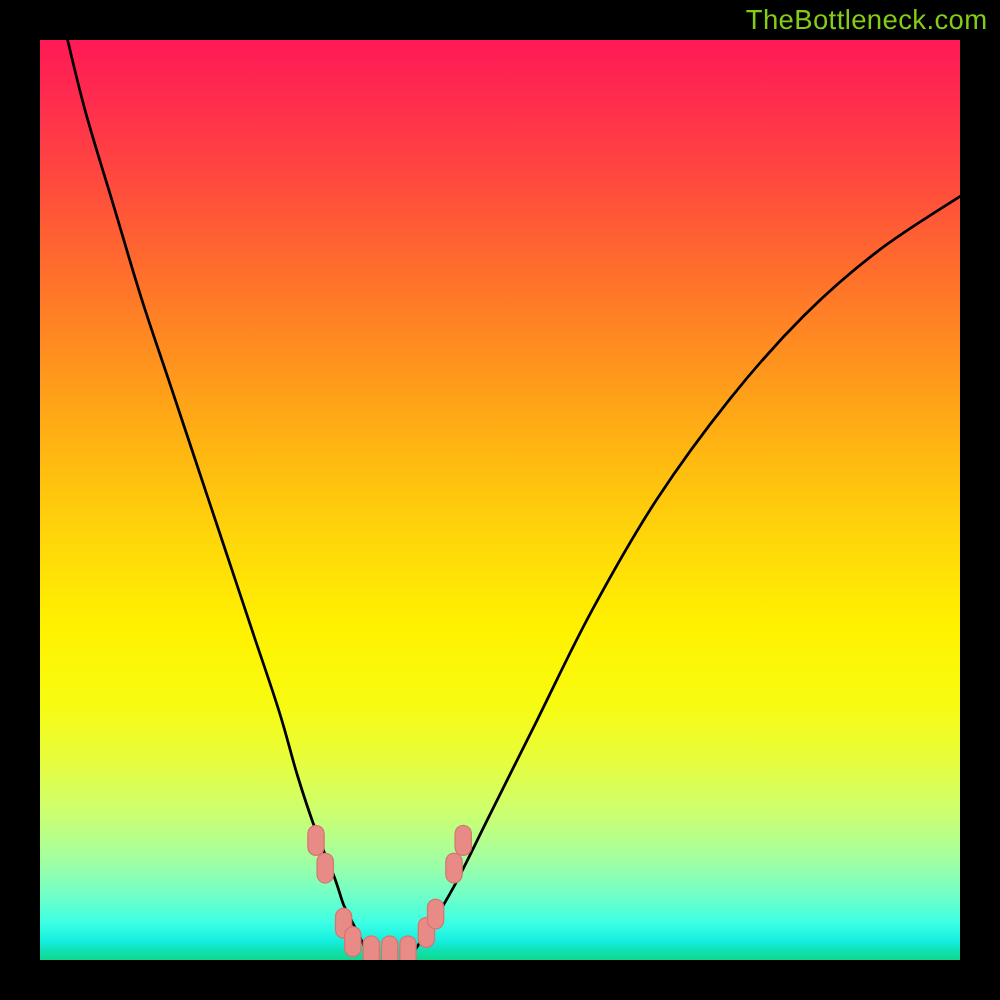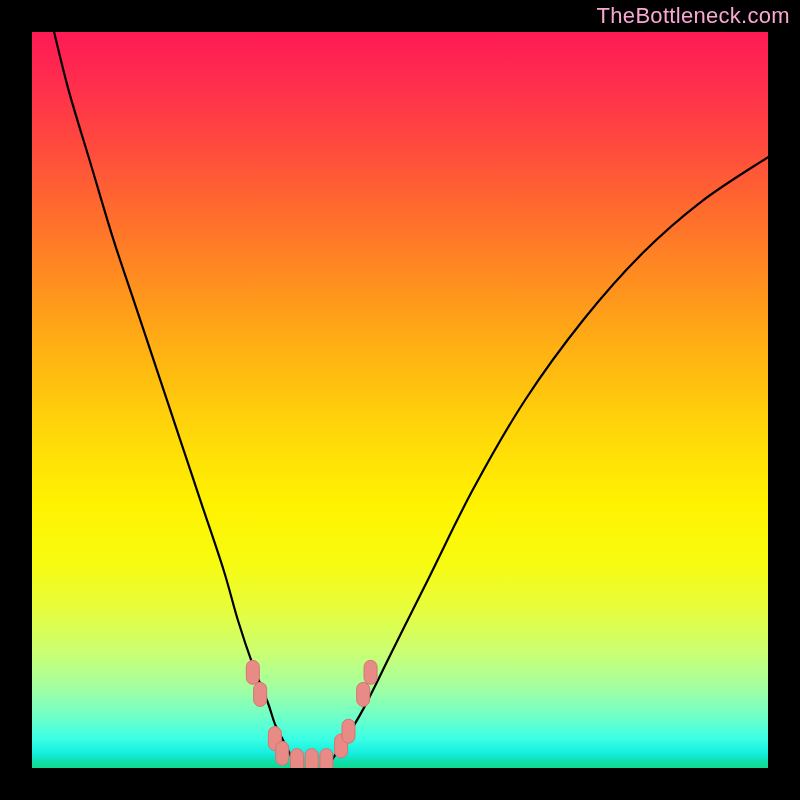--- a/index.html
+++ b/index.html
@@ -14,21 +14,21 @@
   .frame {
     position: relative;
     width: 800px;
     height: 800px;
     background: #000;
   }
   .watermark {
     position: absolute;
     top: 3px;
     right: 10px;
-    color: #f9a8d4;
+    color: #84cc16;
     font-size: 22px;
     font-weight: 400;
     letter-spacing: 0.3px;
     z-index: 10;
   }
   .plot-area {
     position: absolute;
     left: 32px;
     top: 32px;
     width: 736px;

